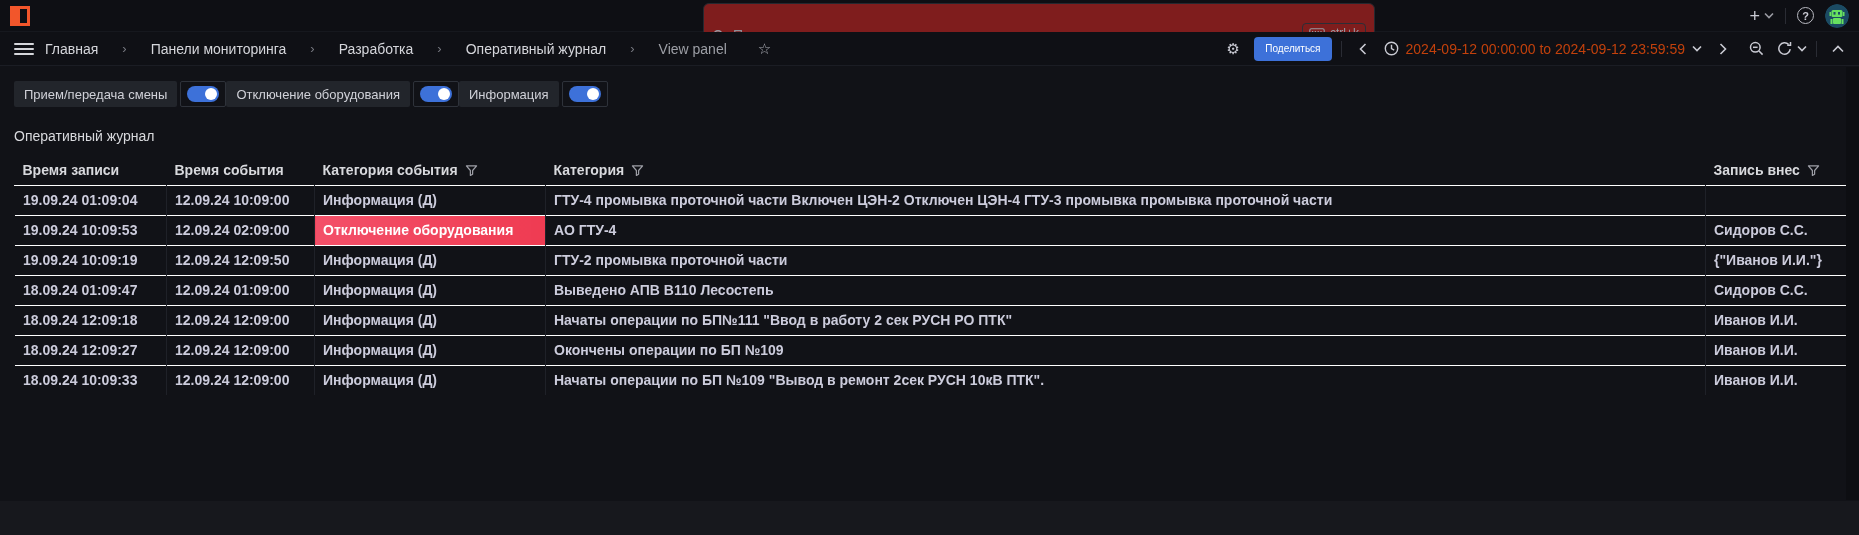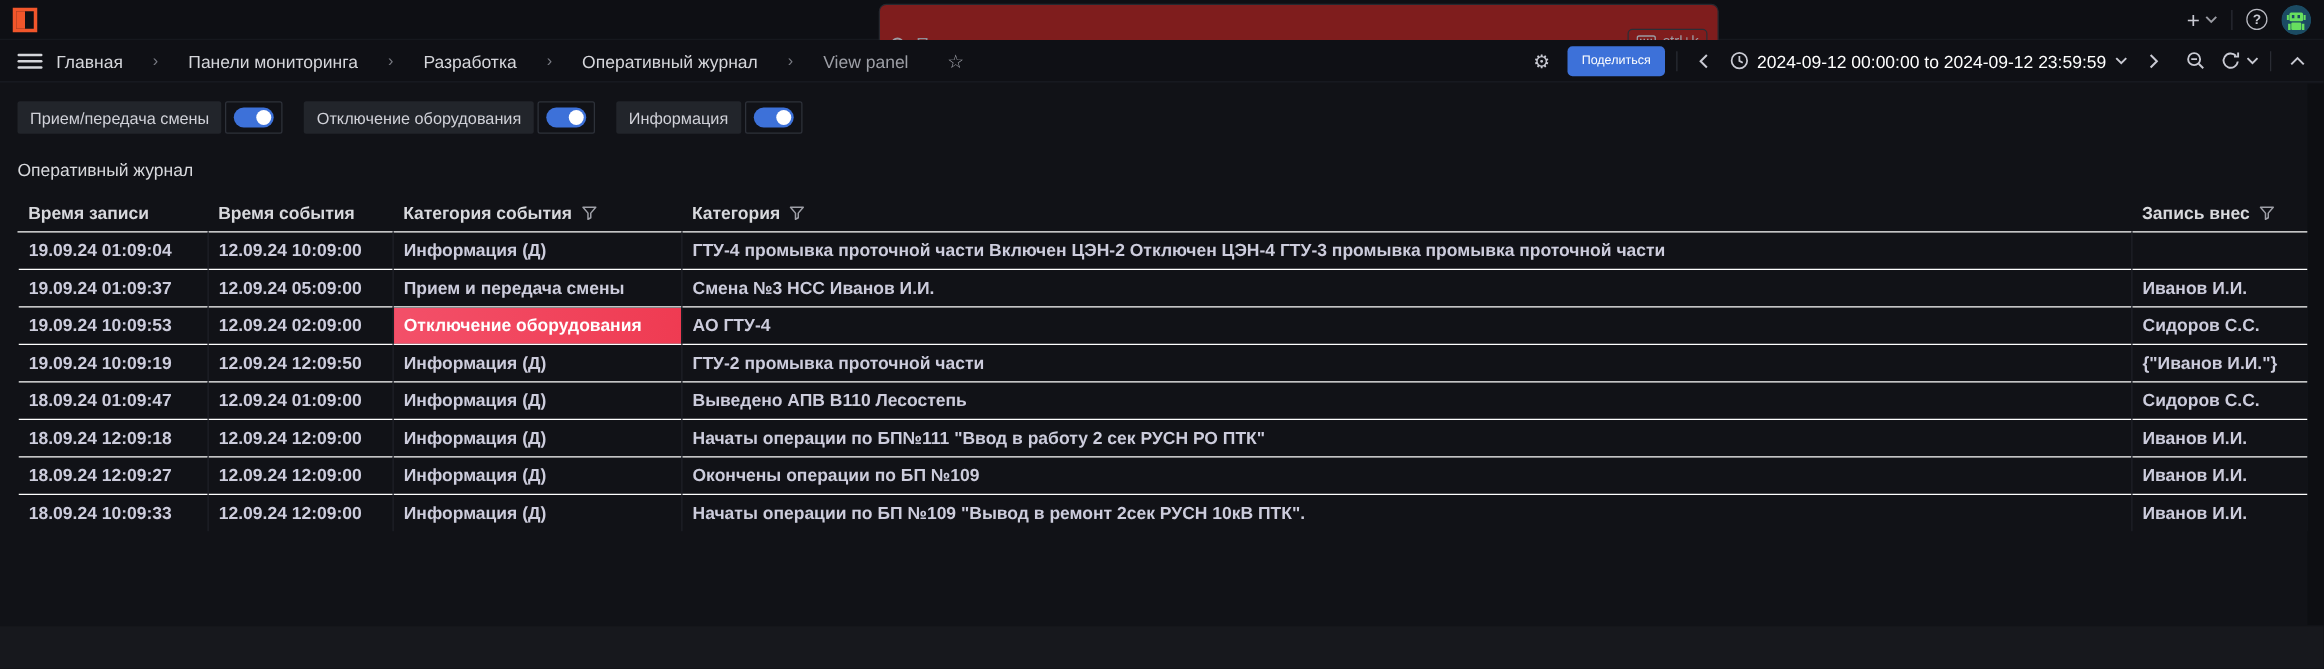--- a/index.html
+++ b/index.html
@@ -59,26 +59,26 @@
 
   .toolbar-right { margin-left:auto; display:flex; align-items:center; gap:9px; }
   .icon-btn { width:24px; height:24px; display:flex; align-items:center;
     justify-content:center; color:#c9cad3; cursor:pointer; }
   .gear-glyph { font-size:15px; color:#c9cad3; }
   .share-btn {
     height:24px; padding:0 11px; border:none; border-radius:4px;
     background:#3D71D9; color:#fff; font-size:10px; font-weight:500;
     font-family:inherit; cursor:pointer; display:flex; align-items:center;
   }
-  .timepicker { display:flex; align-items:center; gap:7px; cursor:pointer; color:#ffffff; }
+  .timepicker { display:flex; align-items:center; gap:7px; cursor:pointer; color:#c2410c; }
   .timepicker .tr-text { font-size:14px; font-weight:500; white-space:nowrap; }
   .refresh-group { display:flex; align-items:center; gap:5px; cursor:pointer; }
 
   
-  .filters { display:flex; gap:17px; margin:15px 0 0 14px; }
+  .filters { display:flex; margin:15px 0 0 14px; }
   .filter-group { display:flex; align-items:stretch; }
   .filter-label {
     background:#22252b; color:#d0d1d8; font-size:13px; font-weight:500;
     height:26px; display:flex; align-items:center; padding:0 10px;
     border-radius:2px; white-space:nowrap;
   }
   .toggle-box {
     width:46px; height:26px; border:1px solid #2e323a; border-radius:2px;
     margin-left:3px; display:flex; align-items:center; justify-content:center;
   }
@@ -299,27 +299,20 @@
       </thead>
       <tbody>
           <tr>
             <td>19.09.24 01:09:04</td>
             <td>12.09.24 10:09:00</td>
             <td>Информация (Д)</td>
             <td>ГТУ-4 промывка проточной части Включен ЦЭН-2 Отключен ЦЭН-4 ГТУ-3 промывка промывка проточной части</td>
             <td></td>
           </tr>
           <tr>
-            <td>19.09.24 01:09:37</td>
-            <td>12.09.24 05:09:00</td>
-            <td>Прием и передача смены</td>
-            <td>Смена №3 НСС Иванов И.И.</td>
-            <td>Иванов И.И.</td>
-          </tr>
-          <tr>
             <td>19.09.24 10:09:53</td>
             <td>12.09.24 02:09:00</td>
             <td class="danger">Отключение оборудования</td>
             <td>АО ГТУ-4</td>
             <td>Сидоров С.С.</td>
           </tr>
           <tr>
             <td>19.09.24 10:09:19</td>
             <td>12.09.24 12:09:50</td>
             <td>Информация (Д)</td>

